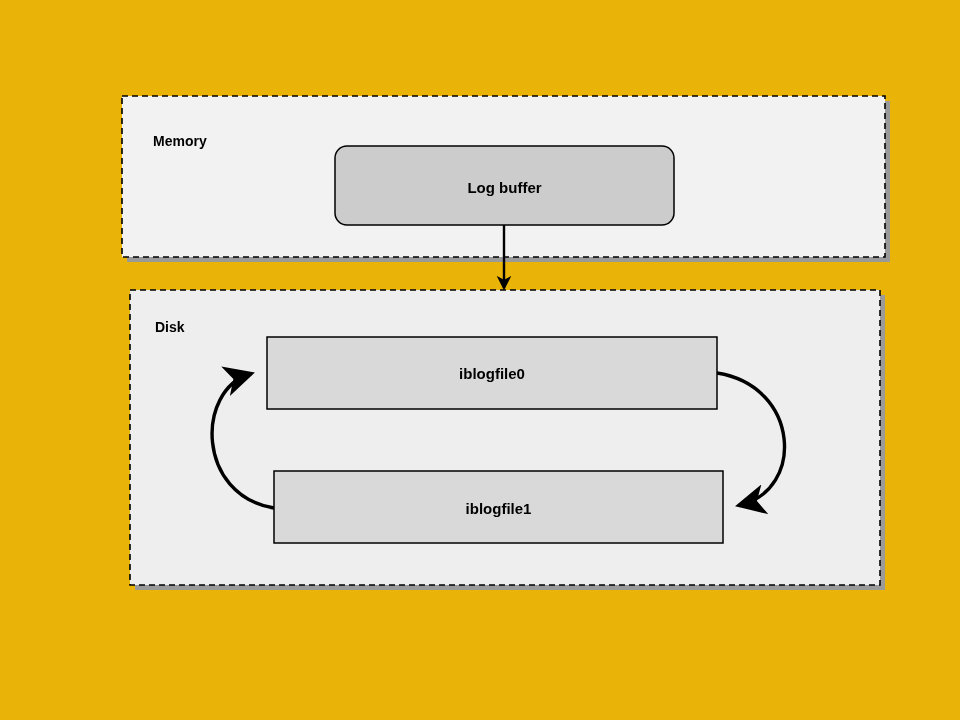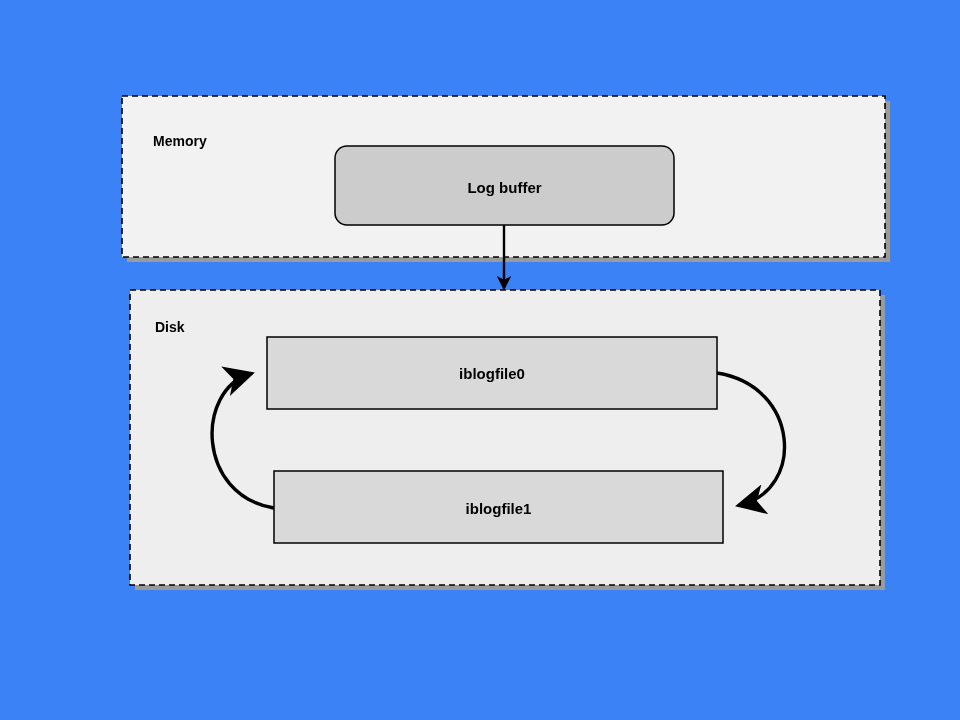--- a/index.html
+++ b/index.html
@@ -10,21 +10,21 @@
   body {
     width: 960px;
     height: 720px;
     overflow: hidden;
     font-family: "Liberation Sans", sans-serif;
   }
   #canvas {
     position: relative;
     width: 960px;
     height: 720px;
-    background: #3b82f6;
+    background: #eab308;
   }
   svg#diagram {
     position: absolute;
     left: 0;
     top: 0;
     width: 960px;
     height: 720px;
     display: block;
   }
   .container-label {

